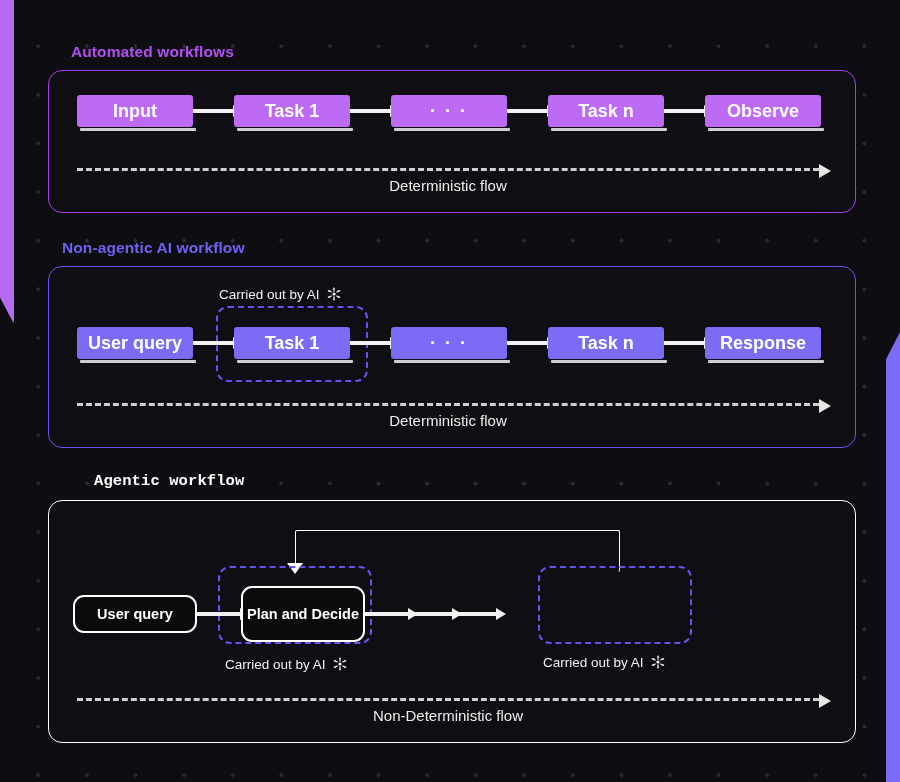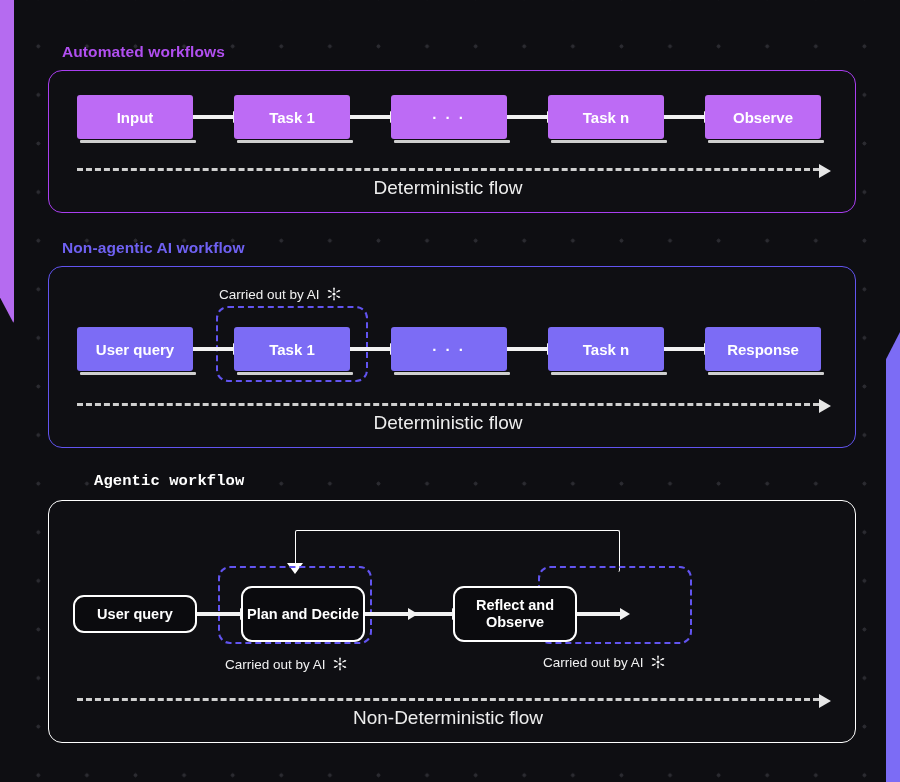--- a/index.html
+++ b/index.html
@@ -94,22 +94,22 @@
     align-items: center;
     justify-content: center;
     text-align: center;
     color: #ffffff;
     font-weight: bold;
     flex: none;
   }
 
   
   .node-fill {
-    height: 44px;
-    font-size: 15px;
+    height: 32px;
+    font-size: 18px;
     border-radius: 3px;
   }
   .node-fill::after {
     content: "";
     position: absolute;
     left: 3px;
     right: -3px;
     bottom: -4px;
     height: 3px;
     background: #cfcfcf;
@@ -189,21 +189,21 @@
     position: absolute;
     right: -12px;
     top: -7.5px;
     border-left: 12px solid #e6e6e6;
     border-top: 7.5px solid transparent;
     border-bottom: 7.5px solid transparent;
   }
   .flowlabel {
     position: absolute;
     color: #ededed;
-    font-size: 19px;
+    font-size: 15px;
     text-align: center;
     white-space: nowrap;
   }
 
   
   .loop {
     position: absolute;
     border: 1.7px solid #ffffff;
     border-bottom: none;
     border-radius: 2px;
@@ -221,21 +221,21 @@
 <body>
 
 <div id="stage">
 
   <div class="dots"></div>
   <div class="edge-bar edge-bar-left"></div>
   <div class="edge-bar edge-bar-right"></div>
 
   <div class="content">
 
-    <div style="position:absolute; left:0; top:44px;" class="section-title title-automated">Automated workflows</div>
+    <div style="position:absolute; left:9px; top:44px;" class="section-title title-automated">Automated workflows</div>
 
     <div class="panel panel-automated" style="position:absolute; left:0; top:70px; width:808px; height:143px;">
 
       <div class="row" style="position:absolute; left:28px; top:24px; width:752px;">
         <div class="node node-fill purple" style="width:116px;">Input</div>
         <div class="arrow" style="width:41px;"></div>
         <div class="node node-fill purple" style="width:116px;">Task 1</div>
         <div class="arrow" style="width:41px;"></div>
         <div class="node node-fill purple" style="width:116px; letter-spacing:2px;">· · ·</div>
         <div class="arrow" style="width:41px;"></div>
@@ -347,21 +347,20 @@
           </svg>
         </span>
       </div>
 
       <div class="row" style="position:absolute; left:24px; top:85px; width:760px;">
         <div class="node node-outline" style="width:124px; height:38px;">User query</div>
         <div class="arrow" style="width:44px;"></div>
         <div class="node node-outline" style="width:124px; height:56px;">Plan and Decide</div>
         <div class="arrow" style="width:44px;"></div>
         <div class="arrow" style="width:44px;"></div>
-        <div class="node node-outline" style="width:124px; height:56px;">Reflect and Observe</div>
         <div class="arrow" style="width:44px;"></div>
       </div>
 
       <div class="flowline" style="left:28px; top:197px; width:742px;"></div>
       <div class="flowlabel" style="left:28px; top:206px; width:742px;">Non-Deterministic flow</div>
     </div>
 
   </div>
 </div>
 

